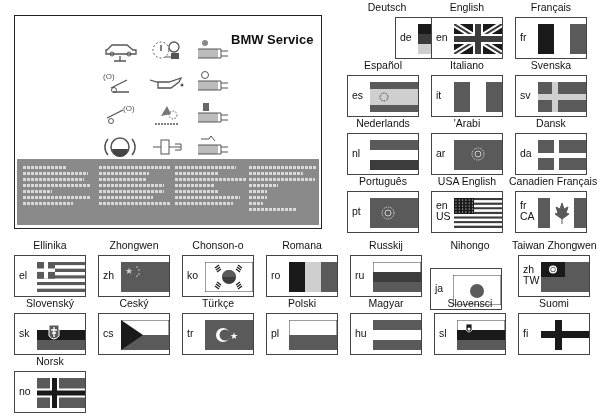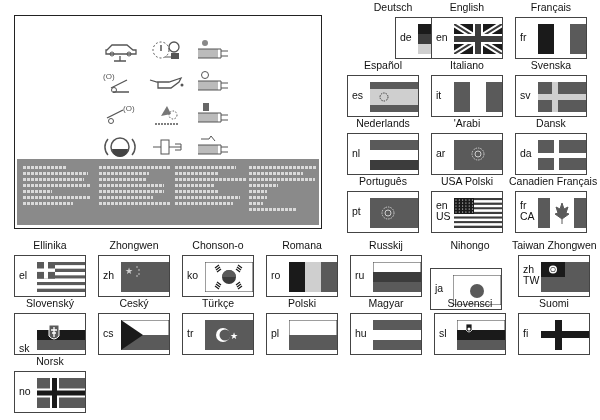--- a/index.html
+++ b/index.html
@@ -14,20 +14,21 @@
   .cell{position:absolute;width:84px;}
   .cell-label{position:absolute;top:0;left:0;width:84px;text-align:center;font-size:10.5px;color:#111;white-space:nowrap;}
   .cell-box{position:absolute;left:0;top:16px;width:72px;height:42px;border:1px solid #444;box-sizing:border-box;background:#fff;}
   .code{position:absolute;left:4px;top:14px;font-size:10.5px;color:#111;line-height:11px;}
   .flag{position:absolute;left:22px;top:6px;width:48px;height:30px;overflow:hidden;}
 </style>
 </head>
 <body>
 
 <div class="panel">
+  <div class="panel-title">BMW Service</div>
   <div class="icons">
 
     <svg class="icon" style="left:0;top:0" viewBox="0 0 36 26">
         <path d="M4 12 L9 7 H24 L30 12 H33 V16 H3 V12Z" fill="none" stroke="#555" stroke-width="1.3"></path>
         <circle cx="9" cy="16" r="2" fill="none" stroke="#555"></circle>
         <circle cx="26" cy="16" r="2" fill="none" stroke="#555"></circle>
         <path d="M17 18 V23 M11 23 H23" stroke="#555" stroke-width="1.3"></path>
       </svg>
     <svg class="icon" style="left:46px;top:0" viewBox="0 0 36 26">
         <circle cx="12" cy="12" r="8" fill="none" stroke="#555" stroke-dasharray="2 2"></circle>
@@ -124,21 +125,21 @@
         <div class="band-line" style="width:25%"></div>
         <div class="band-line" style="width:25%"></div>
         <div class="band-line" style="width:20%"></div>
         <div class="band-line" style="width:65%"></div>
     </div>
   </div>
 </div>
 
 <div id="grid">
     <div class="cell" style="left: 341px; top: 1px;">
-      <div class="cell-label" style="left: 10px;">Deutsch</div>
+      <div class="cell-label" style="left: 4px;">Deutsch</div>
       <div class="cell-box" style="left: 14px; margin-left: 40px;">
         <div class="code" style="white-space: pre;">de</div>
         <svg class="flag" viewBox="0 0 48 30" preserveAspectRatio="none">
           <rect x="0" y="0%" width="100%" height="33.333333333333336%" fill="#1a1a1a"></rect>
           <rect x="0" y="33.333333333333336%" width="100%" height="33.333333333333336%" fill="#3c3c3c"></rect>
           <rect x="0" y="66.66666666666667%" width="100%" height="33.333333333333336%" fill="#cfcfcf"></rect>
         </svg>
       </div>
     </div>
     <div class="cell" style="left: 425px; top: 1px;">
@@ -238,21 +239,21 @@
       <div class="cell-box" style="left: 6px;">
         <div class="code" style="white-space: pre;">pt</div>
         <svg class="flag" viewBox="0 0 48 30" preserveAspectRatio="none">
           <rect width="48" height="30" fill="#5a5a5a"></rect>
           <circle cx="18" cy="15" r="6" fill="none" stroke="#cfcfcf" stroke-dasharray="1.5 1"></circle>
           <circle cx="18" cy="15" r="3" fill="none" stroke="#cfcfcf"></circle>
         </svg>
       </div>
     </div>
     <div class="cell" style="left: 425px; top: 175px;">
-      <div class="cell-label" style="left: 0px;">USA Polski</div>
+      <div class="cell-label" style="left: 0px;">USA English</div>
       <div class="cell-box" style="left: 6px;">
         <div class="code" style="white-space: pre; top: 8px;">en
 US</div>
         <svg class="flag" viewBox="0 0 48 30" preserveAspectRatio="none">
           <rect y="0" width="48" height="2.3076923076923075" fill="#3c3c3c"></rect>
           <rect y="2.3076923076923075" width="48" height="2.3076923076923075" fill="#fff"></rect>
           <rect y="4.615384615384615" width="48" height="2.3076923076923075" fill="#3c3c3c"></rect>
           <rect y="6.923076923076923" width="48" height="2.3076923076923075" fill="#fff"></rect>
           <rect y="9.23076923076923" width="48" height="2.3076923076923075" fill="#3c3c3c"></rect>
           <rect y="11.538461538461538" width="48" height="2.3076923076923075" fill="#fff"></rect>
@@ -403,21 +404,21 @@
           <rect width="24" height="15" fill="#1a1a1a"></rect>
           <circle cx="12" cy="7.5" r="4" fill="#fff"></circle>
           <circle cx="12" cy="7.5" r="2.5" fill="#1a1a1a"></circle>
           <circle cx="12" cy="7.5" r="2" fill="#fff"></circle>
         </svg>
       </div>
     </div>
     <div class="cell" style="left: 8px; top: 297px;">
       <div class="cell-label" style="left: 0px;">Slovenský</div>
       <div class="cell-box" style="left: 6px;">
-        <div class="code" style="white-space: pre; margin-top: 15px;">sk</div>
+        <div class="code" style="white-space: pre;">sk</div>
         <svg class="flag" viewBox="0 0 48 30" preserveAspectRatio="none">
           <rect width="48" height="30" fill="#fff"></rect>
           <rect y="10" width="48" height="10" fill="#1a1a1a"></rect>
           <rect y="20" width="48" height="10" fill="#5a5a5a"></rect>
           <path d="M12 5 H22 V16 Q17 22 12 16Z" fill="#5a5a5a" stroke="#fff"></path>
           <path d="M17 7 V17 M14 10 H20 M15 13 H19" stroke="#fff" stroke-width="1.3"></path>
         </svg>
       </div>
     </div>
     <div class="cell" style="left: 92px; top: 297px;">

